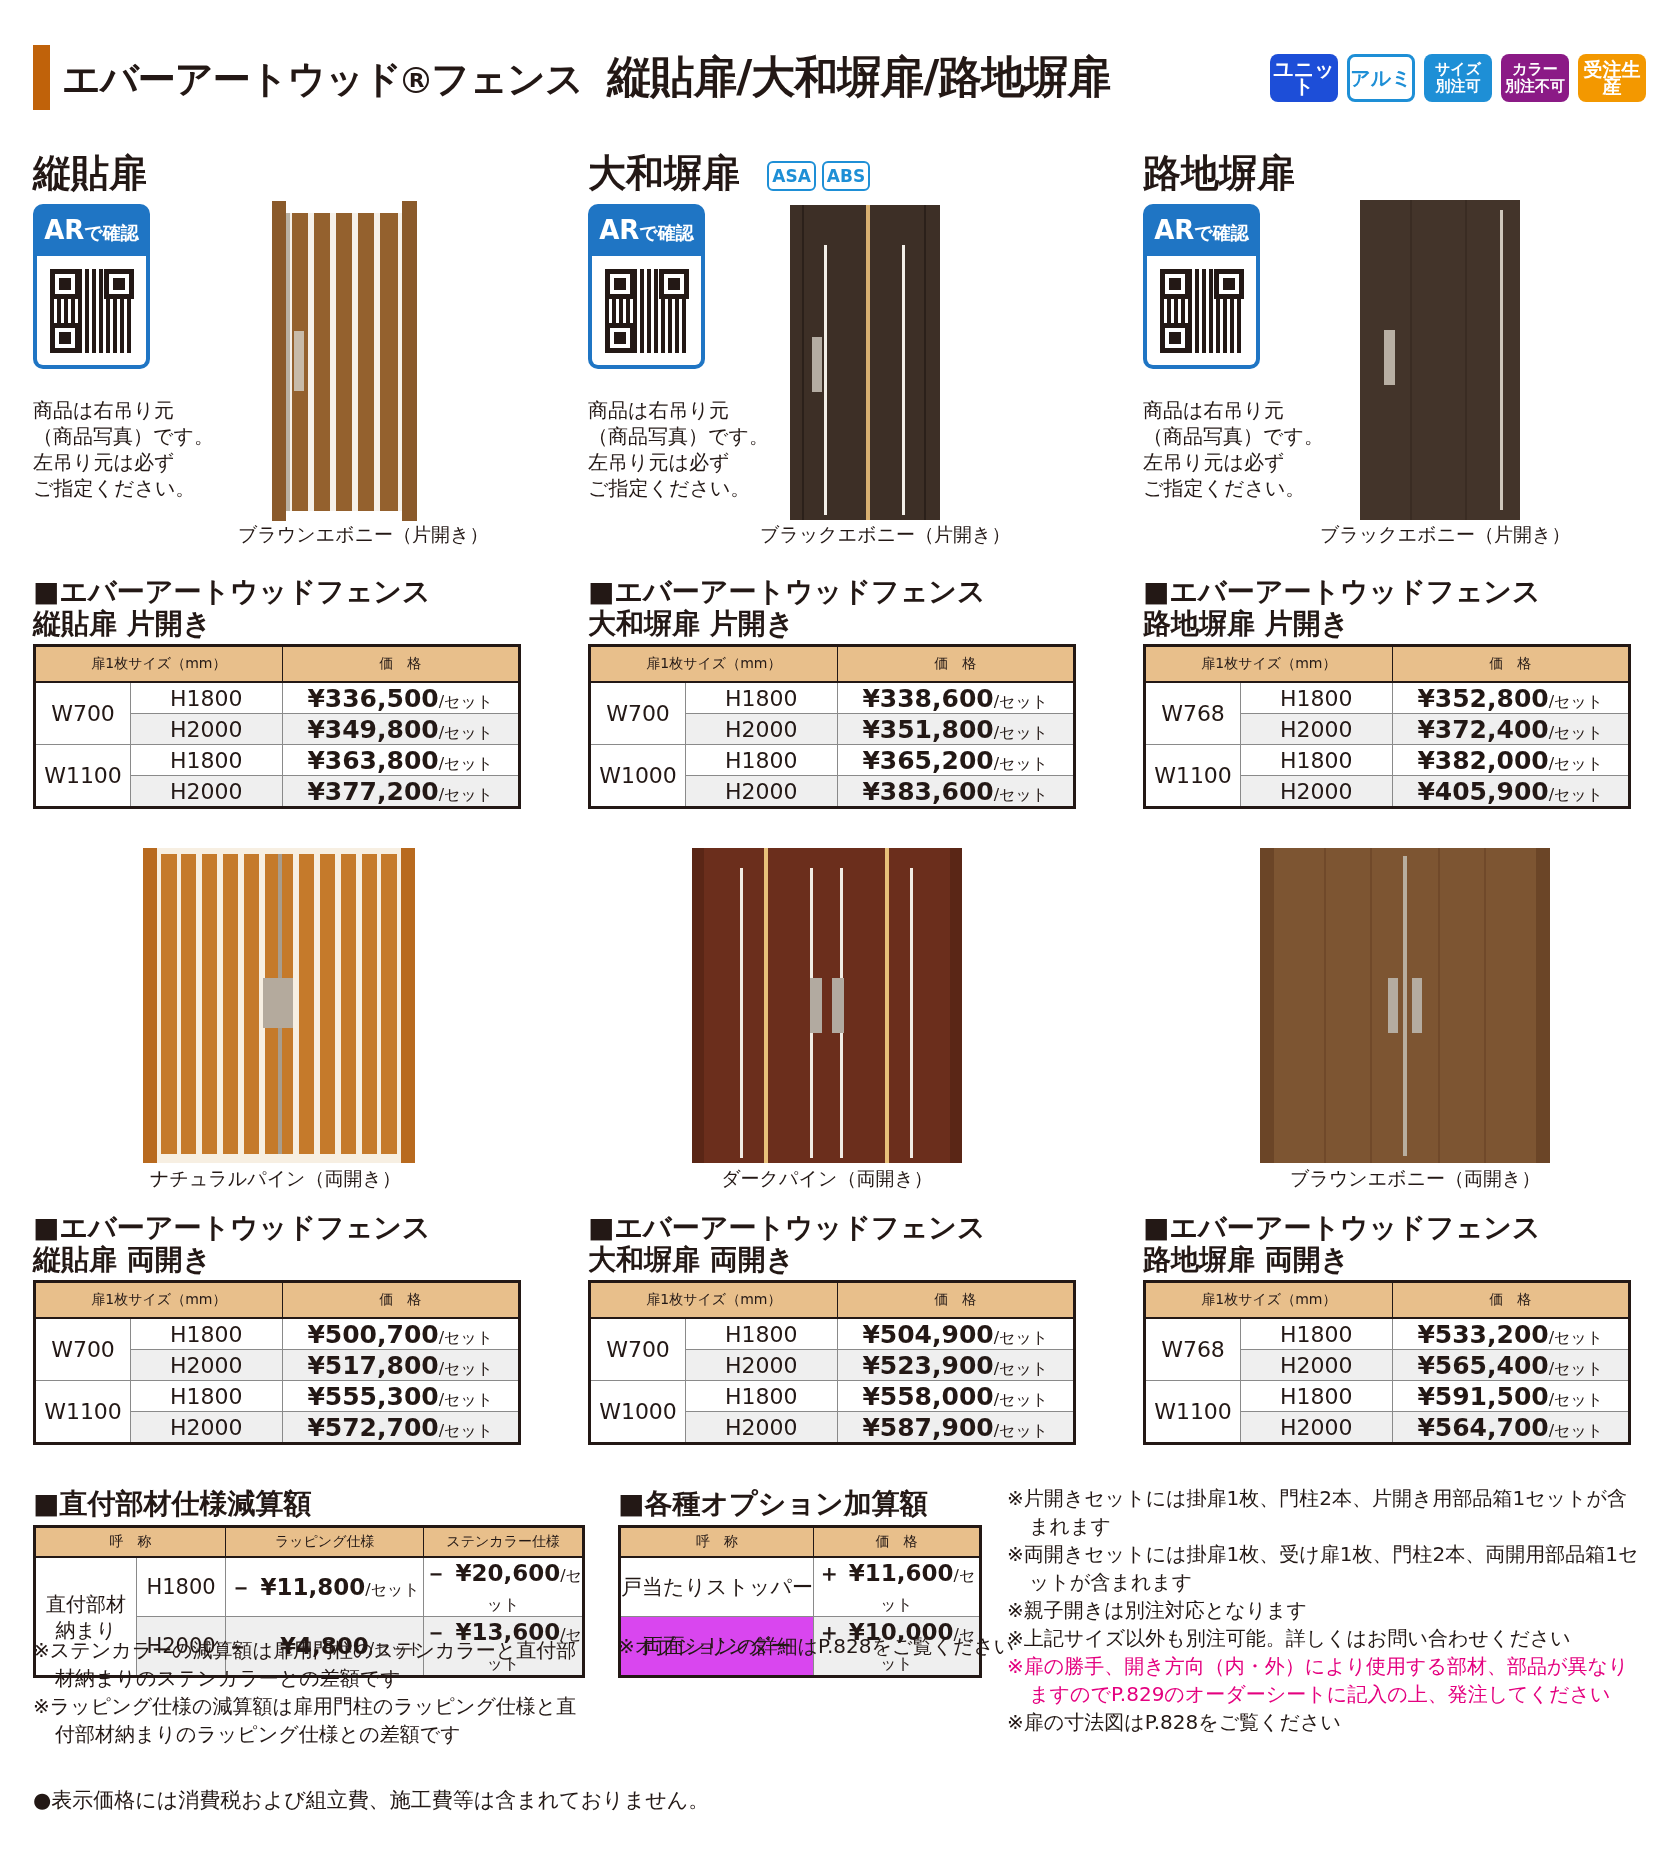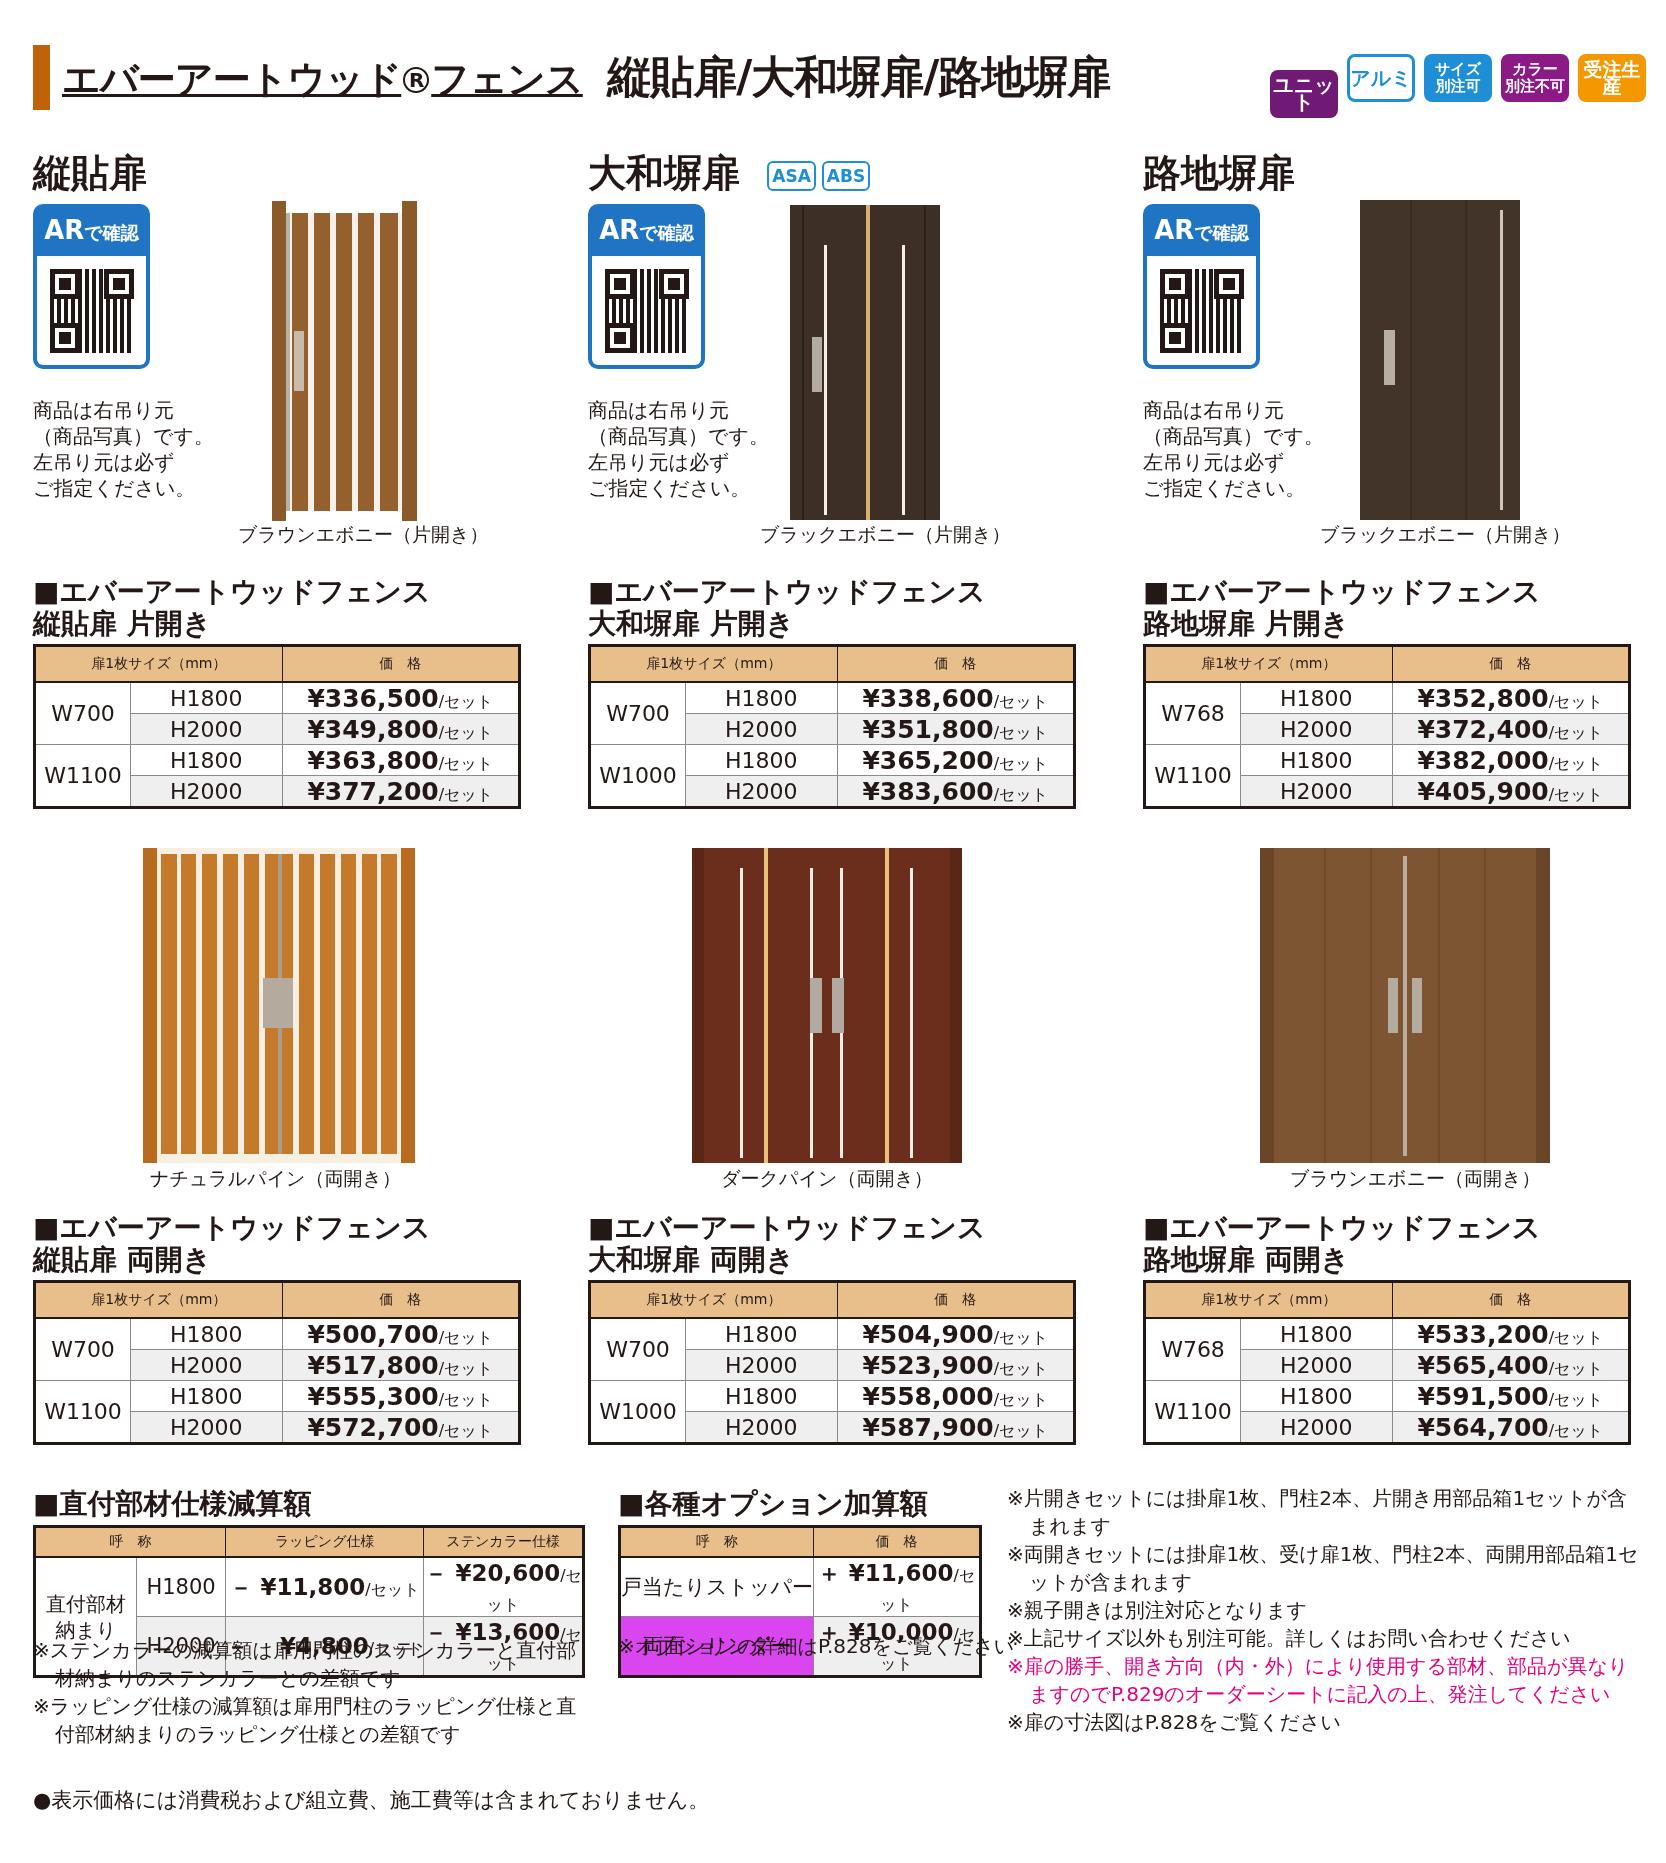--- a/index.html
+++ b/index.html
@@ -1,20 +1,20 @@
 <!DOCTYPE html>
 <html><head>
 <meta charset="utf-8">
 <style>
   html,body{margin:0;padding:0;background:#fff;}
   body{width:1666px;height:1863px;position:relative;overflow:hidden;font-family:"DejaVu Sans","Liberation Sans",sans-serif;color:#231815;}
   .abs{position:absolute;}
   .accent-bar{left:33px;top:45px;width:17px;height:65px;background:#c0620a;}
   .page-title{left:62px;top:44px;font-size:44px;font-weight:bold;letter-spacing:-1px;white-space:nowrap;line-height:66px;}
-  .page-title .brand{font-size:38px;text-decoration:underline;}
+  .page-title .brand{font-size:38px;}
   .page-title .reg{font-size:20px;display:inline-block;border:2px solid #231815;border-radius:50%;width:22px;height:22px;line-height:22px;text-align:center;vertical-align:middle;margin:0 2px;}
   .badges{left:1270px;top:54px;display:flex;gap:9px;}
   .badge{width:68px;height:48px;border-radius:8px;color:#fff;font-weight:bold;display:flex;align-items:center;justify-content:center;text-align:center;font-size:15px;line-height:17px;box-sizing:border-box;}
   .badge.big{font-size:20px;}
   .badge.outline{background:#fff;color:#1e8fd6;border:3px solid #1e8fd6;}
   .section-title{font-size:38px;font-weight:bold;white-space:nowrap;line-height:46px;}
   .std-badges{display:inline-flex;gap:6px;vertical-align:middle;margin-left:14px;}
   .std-badge{border:2px solid #1e8fd6;color:#1e8fd6;border-radius:6px;font-size:17px;font-weight:bold;padding:4px 3px;line-height:18px;}
   .ar-box{width:117px;height:165px;background:#1f75c4;border-radius:10px;box-sizing:border-box;padding:0 4px 4px 4px;}
   .ar-label{color:#fff;font-weight:bold;text-align:center;height:52px;line-height:52px;font-size:26px;white-space:nowrap;}
@@ -47,21 +47,21 @@
 </style>
 </head>
 <body>
 
 <div class="abs accent-bar"></div>
 <div class="abs page-title">
   <span class="brand">エバーアートウッド</span><span class="reg">R</span><span class="brand">フェンス</span>
   <span style="margin-left:10px;">縦貼扉/大和塀扉/路地塀扉</span>
 </div>
 <div class="abs badges">
-  <div class="badge big" style="background:#701a75;margin-top:16px;">ユニット</div>
+  <div class="badge big" style="background:#1d4ed8;">ユニット</div>
   <div class="badge big outline">アルミ</div>
   <div class="badge" style="background:#1e8fd6;flex-direction:column;">
       <span>サイズ</span>
       <span>別注可</span>
     </div>
   <div class="badge" style="background:#8b1a86;flex-direction:column;">
       <span>カラー</span>
       <span>別注不可</span>
     </div>
   <div class="badge big" style="background:#f39800;font-size:19px;">受注生産</div>

